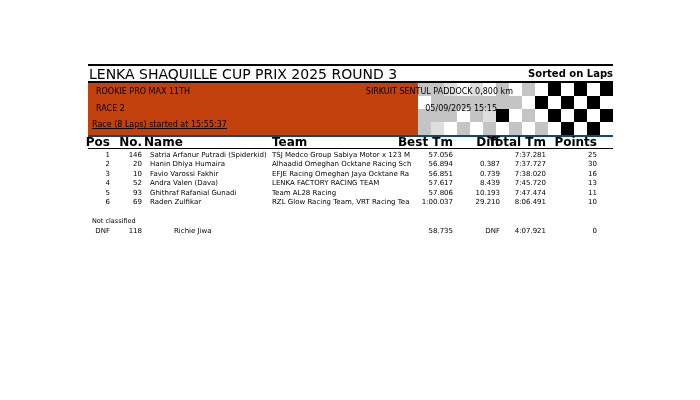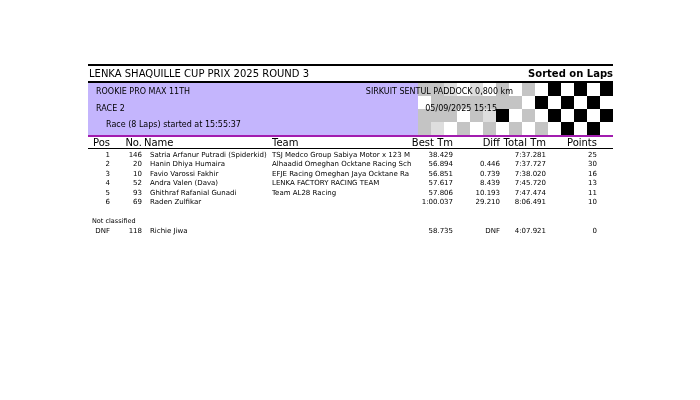--- a/index.html
+++ b/index.html
@@ -5,53 +5,53 @@
   html,body{margin:0;padding:0;}
   body{
     width:700px;height:400px;position:relative;background:#ffffff;
     font-family:"DejaVu Sans","Liberation Sans",sans-serif;color:#000;
     overflow:hidden;
   }
   .sheet{position:absolute;left:88px;top:64px;width:525px;}
 
   .rule-top{border-top:2px solid #000;}
   .title-row{height:15px;display:flex;justify-content:space-between;align-items:center;}
-  .doc-title{font-size:10px;padding-left:1px;white-space:nowrap;text-align:center;}
+  .doc-title{font-size:14px;padding-left:1px;white-space:nowrap;text-align:center;}
   .sorted-label{font-size:10px;font-weight:bold;white-space:nowrap;}
 
-  .banner{position:relative;height:52px;background:#c4b5fd;
-          border-top:2px solid #000;border-bottom:2px solid #a21caf;}
+  .banner{position:relative;height:52px;background:#c2410c;
+          border-top:2px solid #000;border-bottom:2px solid #0c4a6e;}
   .flag-grid{position:absolute;top:0;right:0;display:grid;
              grid-template-columns:repeat(15,13px);grid-auto-rows:13px;z-index:1;}
   .flag-cell{width:13px;height:13px;}
   .banner-text{position:absolute;font-size:8px;z-index:2;white-space:nowrap;}
   .bt-class{left:8px;top:4px;}
   .bt-circuit{right:100px;top:4px;}
   .bt-race{left:8px;top:21px;}
   .bt-datetime{right:116px;top:21px;}
-  .bt-started{left:18px;top:37px;}
+  .bt-started{left:4px;top:37px;text-decoration:underline;}
 
   .thead{position:relative;height:11px;border-bottom:1.5px solid #000;}
-  .thead .c{line-height:11px;font-size:10px;font-weight:normal;}
+  .thead .c{line-height:11px;font-size:12px;font-weight:bold;}
   .trow{position:relative;height:9.5px;}
   .trow .c{line-height:9.5px;font-size:7px;}
   .c{position:absolute;top:0;white-space:nowrap;}
   .c-pos{right:503px;}
   .c-no{right:471px;}
   .c-name{left:62px;}
   .thead .c-name{left:56px;}
   .c-team{left:184px;width:150px;overflow:hidden;}
   .c-best{right:160px;}
   .c-diff{right:113px;}
   .c-total{right:67px;}
   .c-points{right:16px;}
 
   .tbody{padding-top:1.5px;}
   .nc-label{margin-top:9px;margin-left:4px;font-size:6.5px;line-height:8px;}
-  .nc-rows{margin-top:2px;}
+  .nc-rows{margin-top:2px;margin-left:24px;}
 </style>
 </head>
 <body>
 
 <div class="sheet">
 
   <div class="rule-top"></div>
 
   <div class="title-row">
     <span class="doc-title">LENKA SHAQUILLE CUP PRIX 2025 ROUND 3</span>
@@ -138,32 +138,32 @@
     <span class="c c-total">Total Tm</span>
     <span class="c c-points">Points</span>
   </div>
 
   <div class="tbody" id="classified-rows">
       <div class="trow">
         <span class="c c-pos">1</span>
         <span class="c c-no">146</span>
         <span class="c c-name">Satria Arfanur Putradi (Spiderkid)</span>
         <span class="c c-team">TSJ Medco Group Sabiya Motor x 123 M</span>
-        <span class="c c-best">38.429</span>
+        <span class="c c-best">57.056</span>
         <span class="c c-diff"></span>
         <span class="c c-total">7:37.281</span>
         <span class="c c-points">25</span>
       </div>
       <div class="trow">
         <span class="c c-pos">2</span>
         <span class="c c-no">20</span>
         <span class="c c-name">Hanin Dhiya Humaira</span>
         <span class="c c-team">Alhaadid Omeghan Ocktane Racing Sch</span>
         <span class="c c-best">56.894</span>
-        <span class="c c-diff">0.446</span>
+        <span class="c c-diff">0.387</span>
         <span class="c c-total">7:37.727</span>
         <span class="c c-points">30</span>
       </div>
       <div class="trow">
         <span class="c c-pos">3</span>
         <span class="c c-no">10</span>
         <span class="c c-name">Favio Varossi Fakhir</span>
         <span class="c c-team">EFJE Racing Omeghan Jaya Ocktane Ra</span>
         <span class="c c-best">56.851</span>
         <span class="c c-diff">0.739</span>
@@ -187,20 +187,21 @@
         <span class="c c-team">Team AL28 Racing</span>
         <span class="c c-best">57.806</span>
         <span class="c c-diff">10.193</span>
         <span class="c c-total">7:47.474</span>
         <span class="c c-points">11</span>
       </div>
       <div class="trow">
         <span class="c c-pos">6</span>
         <span class="c c-no">69</span>
         <span class="c c-name">Raden Zulfikar</span>
+        <span class="c c-team">RZL Glow Racing Team, VRT Racing Tea</span>
         <span class="c c-best">1:00.037</span>
         <span class="c c-diff">29.210</span>
         <span class="c c-total">8:06.491</span>
         <span class="c c-points">10</span>
       </div>
     </div>
 
   <div class="nc-label">Not classified</div>
 
   <div class="nc-rows" id="not-classified-rows">

